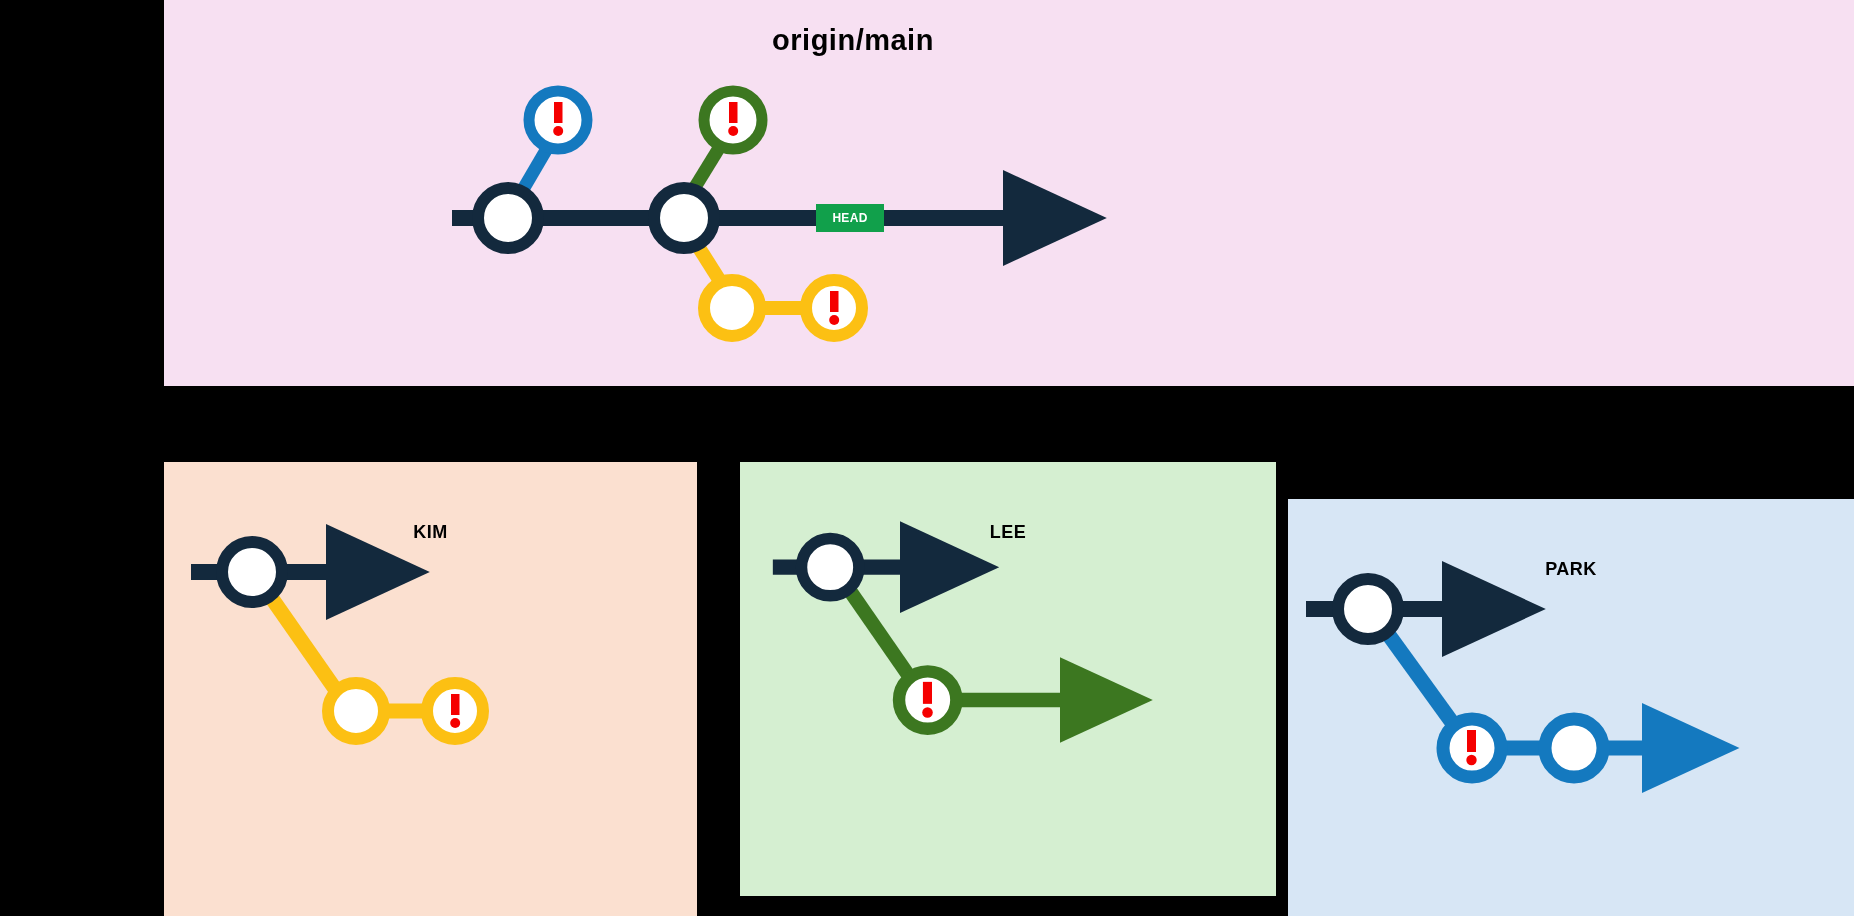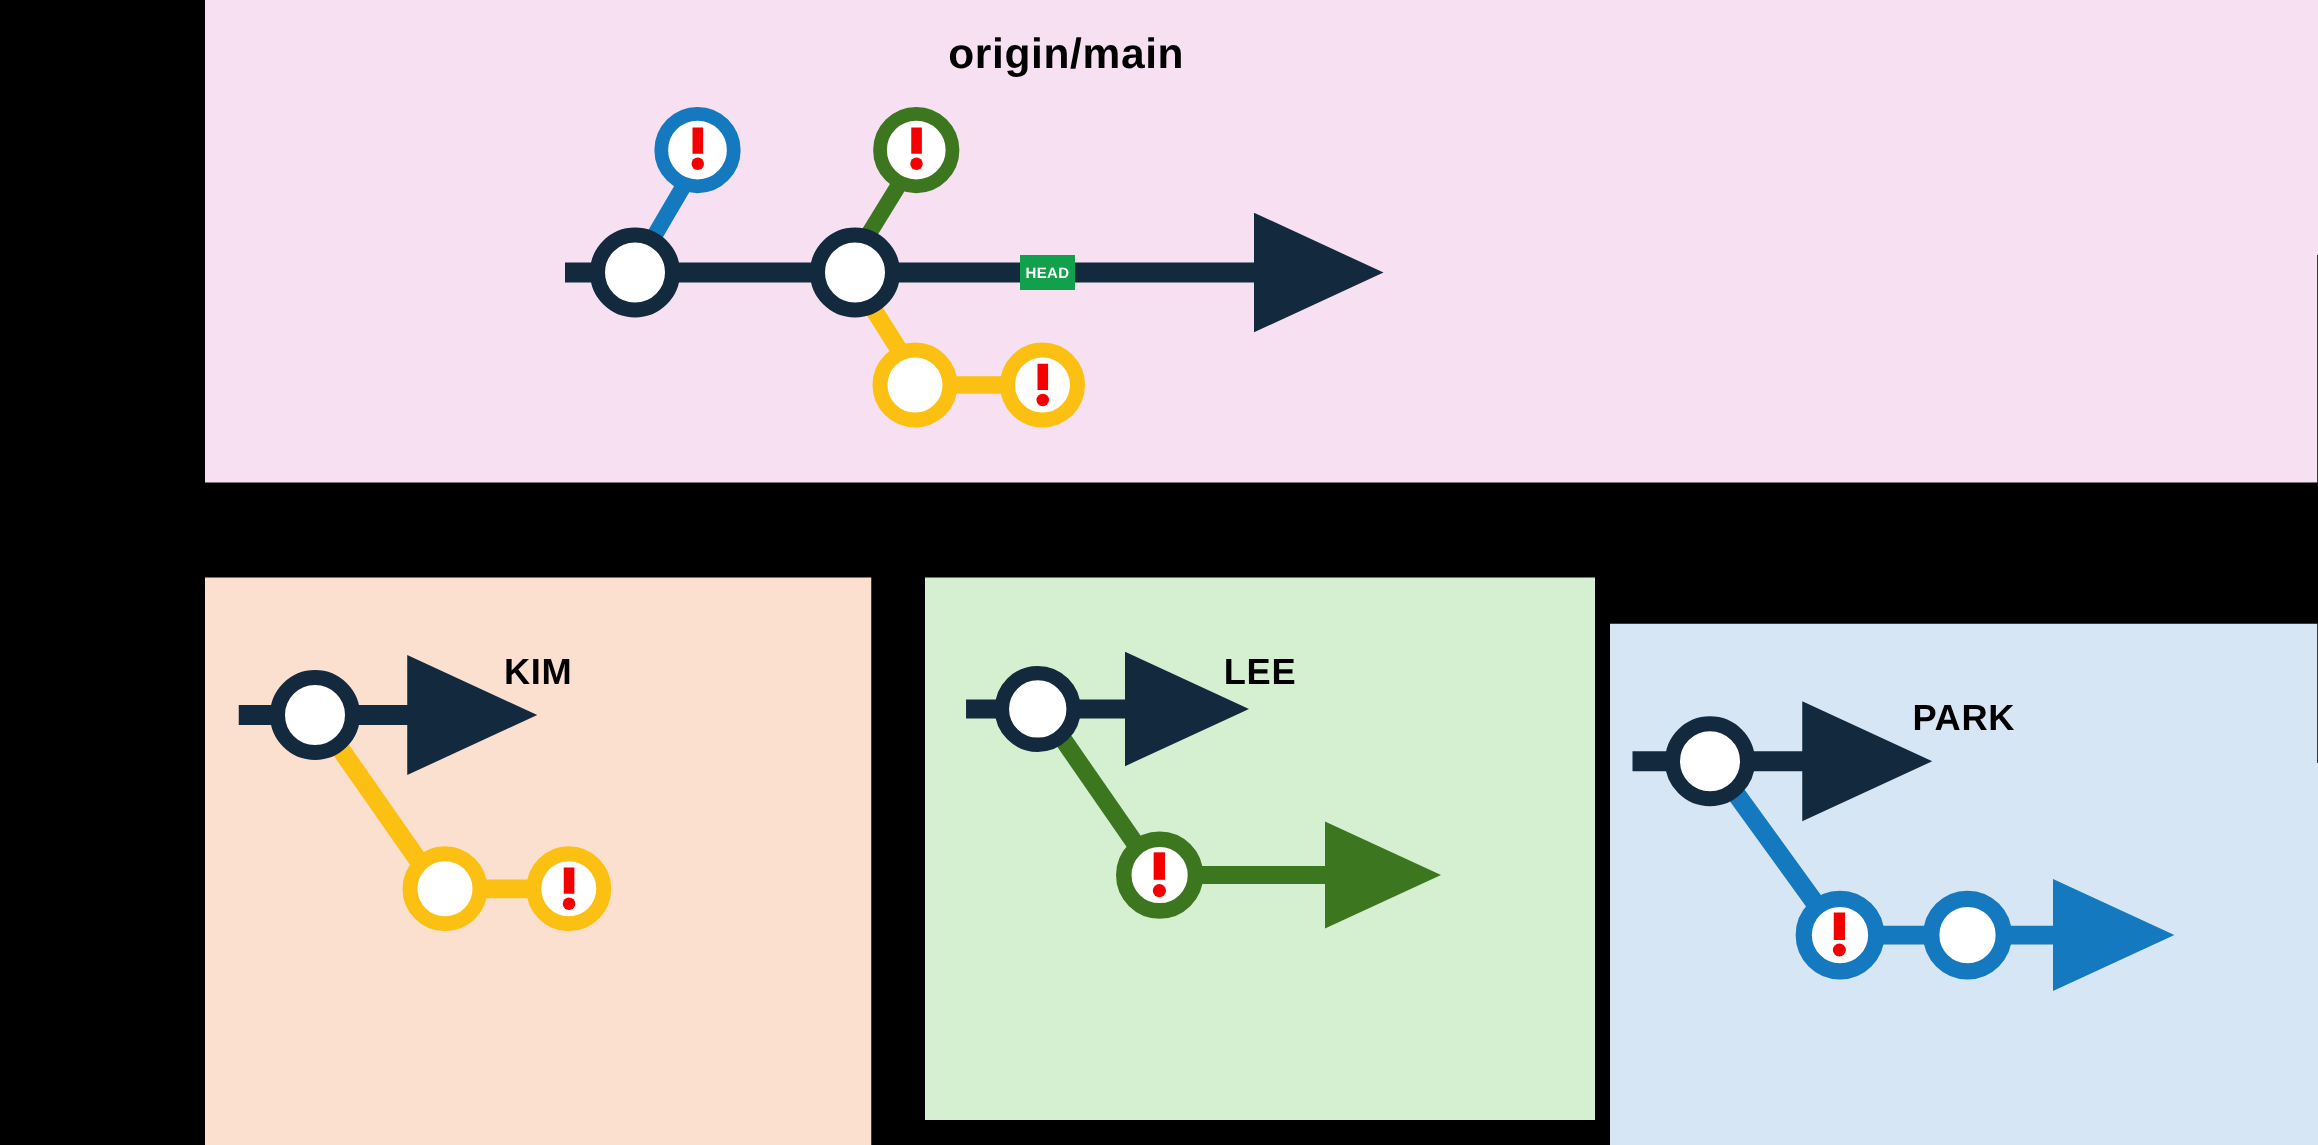--- a/index.html
+++ b/index.html
@@ -4,22 +4,22 @@
 <style>
   html,body{margin:0;padding:0;background:#000;}
   body{width:1854px;height:916px;overflow:hidden;font-family:"Liberation Sans",sans-serif;}
   #stage{position:relative;width:1854px;height:916px;background:#000;}
   .panel{position:absolute;overflow:hidden;}
   #panel-remote{left:164px;top:0px;width:1690px;height:386px;background:#f7e0f2;}
   #panel-kim{left:164px;top:462px;width:533px;height:454px;background:#fbe0d0;}
   #panel-lee{left:740px;top:462px;width:536px;height:434px;background:#d5efd1;}
   #panel-park{left:1288px;top:462px;width:566px;height:454px;background:#d7e6f5;margin-top:37px;}
   .panel-title{position:absolute;width:100%;text-align:center;font-weight:bold;color:#000;letter-spacing:.5px;}
-  #title-origin{top:24px;font-size:34px;left:0;width:1378px;}
-  .sub-title{top:60px;font-size:29px;}
+  #title-origin{top:24px;font-size:29px;left:0;width:1378px;}
+  .sub-title{top:60px;font-size:18px;}
   svg{position:absolute;left:0;top:0;overflow:visible;}
   .vp{position:absolute;left:0;top:0;width:100%;height:100%;}
 </style>
 </head>
 <body>
 
 <div id="stage">
 
   <div class="panel" id="panel-remote">
     <div class="panel-title" id="title-origin">origin/main</div>
@@ -65,21 +65,21 @@
         <circle cx="568" cy="308" r="28" fill="#ffffff" stroke="#fcc013" stroke-width="12"></circle>
       </g>
 
       <g>
         <circle cx="670" cy="308" r="28" fill="#ffffff" stroke="#fcc013" stroke-width="12"></circle>
         <rect x="666" y="291" width="8.5" height="21" fill="#f50000"></rect>
         <circle cx="670.2" cy="320" r="5" fill="#f50000"></circle>
       </g>
     </svg>
 
-    <div style="position:absolute;left:652px;top:204px;width:44px;height:28px;background:#11a04b;
+    <div style="position:absolute;left:652px;top:204px;width:68px;height:28px;background:#11a04b;
                 display:flex;align-items:center;justify-content:center;">
       <span style="color:#fff;font-size:12px;font-weight:bold;letter-spacing:.3px;">HEAD</span>
     </div>
   </div>
 
   <div class="panel" id="panel-kim">
     <div class="panel-title sub-title">KIM</div>
 
     <svg class="vp" viewBox="0 0 533 454">
       <defs>

